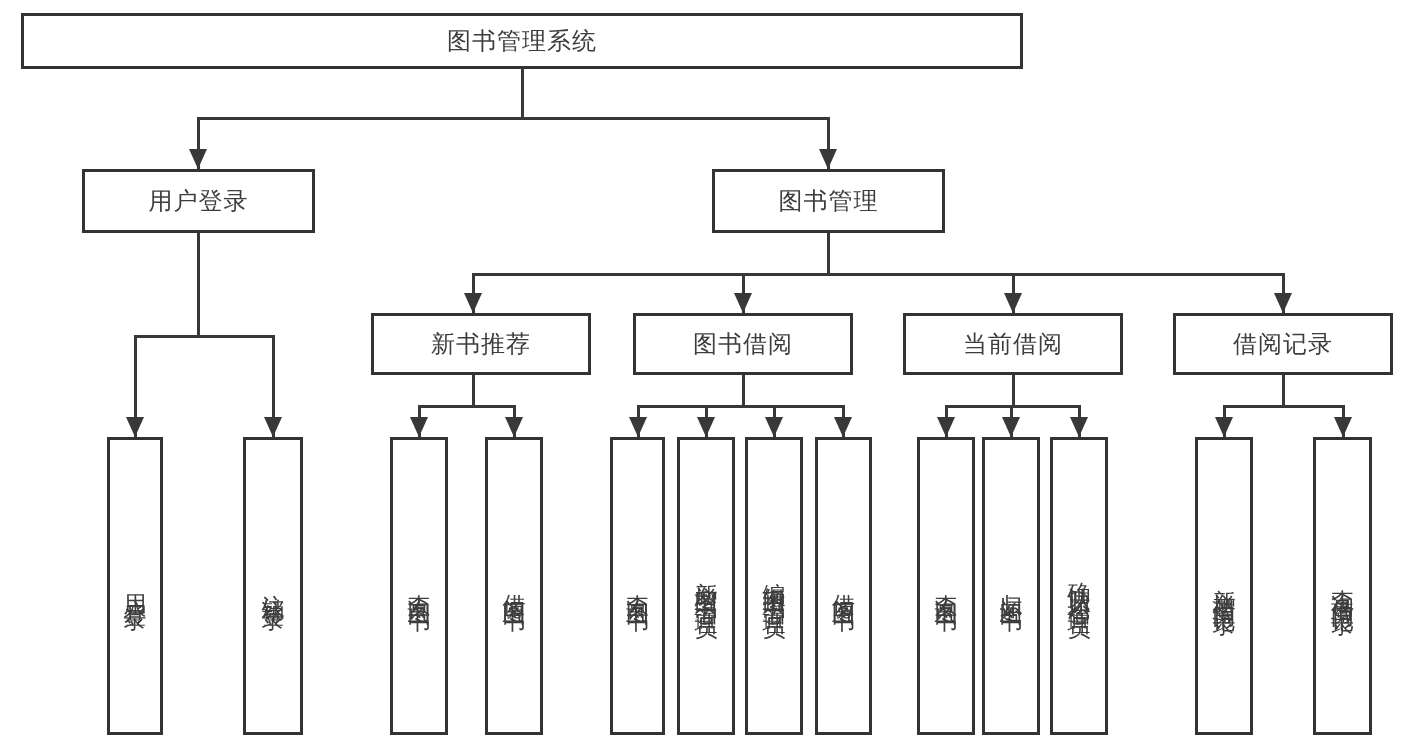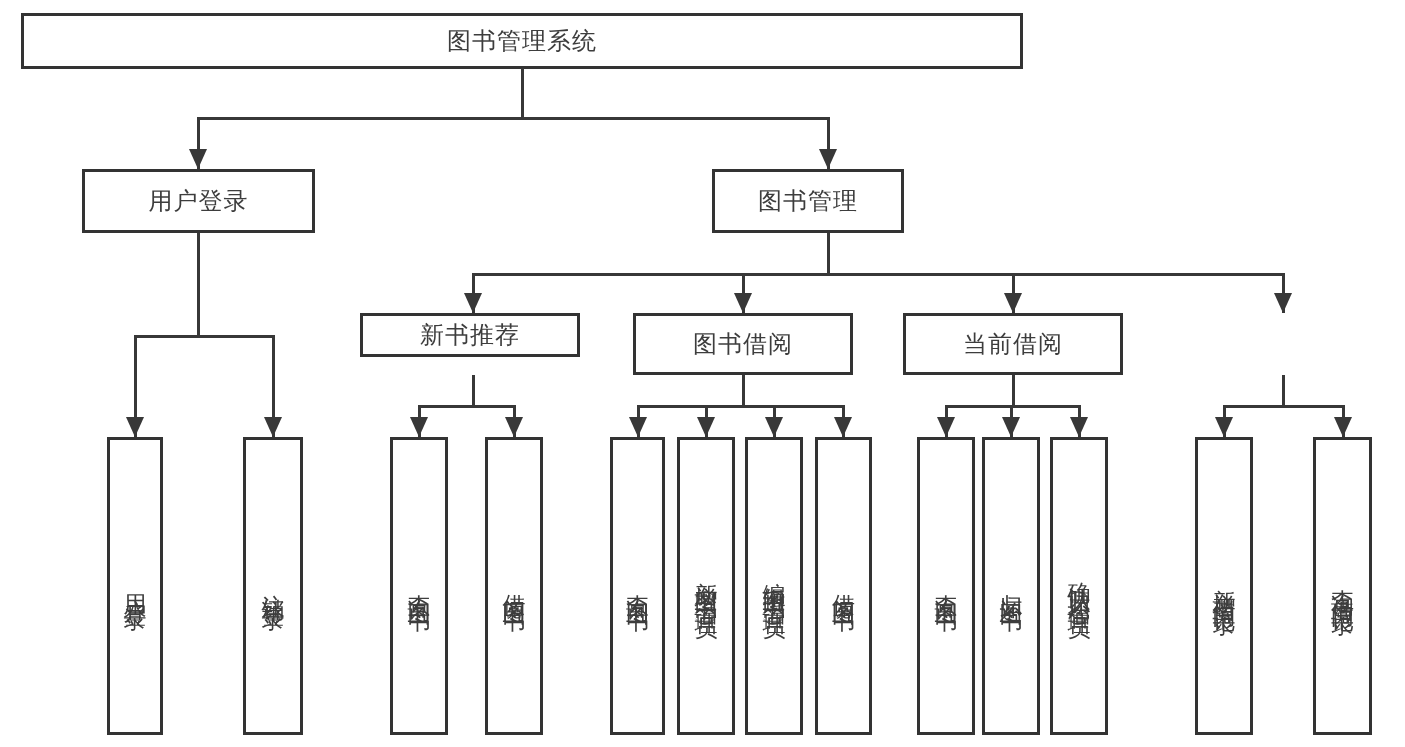--- a/index.html
+++ b/index.html
@@ -46,21 +46,21 @@
   <div class="vline" style="left:521px;top:68px;height:49px"></div>
   <div class="hline" style="left:197px;top:117px;width:633px"></div>
   <div class="vline" style="left:197px;top:117px;height:52px"></div>
   <div class="vline" style="left:827px;top:117px;height:52px"></div>
   <div class="arrow" style="left:189px;top:149px"></div>
   <div class="arrow" style="left:819px;top:149px"></div>
 
   <div class="node h" style="left:82px;top:169px;width:233px;height:64px">
     <span>用户登录</span>
   </div>
-  <div class="node h" style="left:712px;top:169px;width:192px;height:64px">
+  <div class="node h" style="left:712px;top:169px;width:233px;height:64px">
     <span>图书管理</span>
   </div>
 
   <div class="vline" style="left:197px;top:233px;height:102px"></div>
   <div class="hline" style="left:134px;top:335px;width:141px"></div>
   <div class="vline" style="left:134px;top:335px;height:102px"></div>
   <div class="vline" style="left:272px;top:335px;height:102px"></div>
   <div class="arrow" style="left:126px;top:417px"></div>
   <div class="arrow" style="left:264px;top:417px"></div>
 
@@ -68,28 +68,31 @@
   <div class="hline" style="left:472px;top:273px;width:813px"></div>
   <div class="vline" style="left:472px;top:273px;height:40px"></div>
   <div class="vline" style="left:742px;top:273px;height:40px"></div>
   <div class="vline" style="left:1012px;top:273px;height:40px"></div>
   <div class="vline" style="left:1282px;top:273px;height:40px"></div>
   <div class="arrow" style="left:464px;top:293px"></div>
   <div class="arrow" style="left:734px;top:293px"></div>
   <div class="arrow" style="left:1004px;top:293px"></div>
   <div class="arrow" style="left:1274px;top:293px"></div>
 
-  <div class="node h" style="left:360px;top:313px;width:220px;height:44px">
+  <div class="node h" style="left:371px;top:313px;width:220px;height:62px">
     <span>新书推荐</span>
   </div>
   <div class="node h" style="left:903px;top:313px;width:220px;height:62px">
     <span>当前借阅</span>
   </div>
   <div class="node h" style="left:633px;top:313px;width:220px;height:62px">
     <span>图书借阅</span>
+  </div>
+  <div class="node h" style="left:1173px;top:313px;width:220px;height:62px">
+    <span>借阅记录</span>
   </div>
 
   <div class="vline" style="left:472px;top:375px;height:30px"></div>
   <div class="hline" style="left:418px;top:405px;width:98px"></div>
   <div class="vline" style="left:418px;top:405px;height:32px"></div>
   <div class="vline" style="left:513px;top:405px;height:32px"></div>
   <div class="arrow" style="left:410px;top:417px"></div>
   <div class="arrow" style="left:505px;top:417px"></div>
 
   <div class="vline" style="left:742px;top:375px;height:30px"></div>

